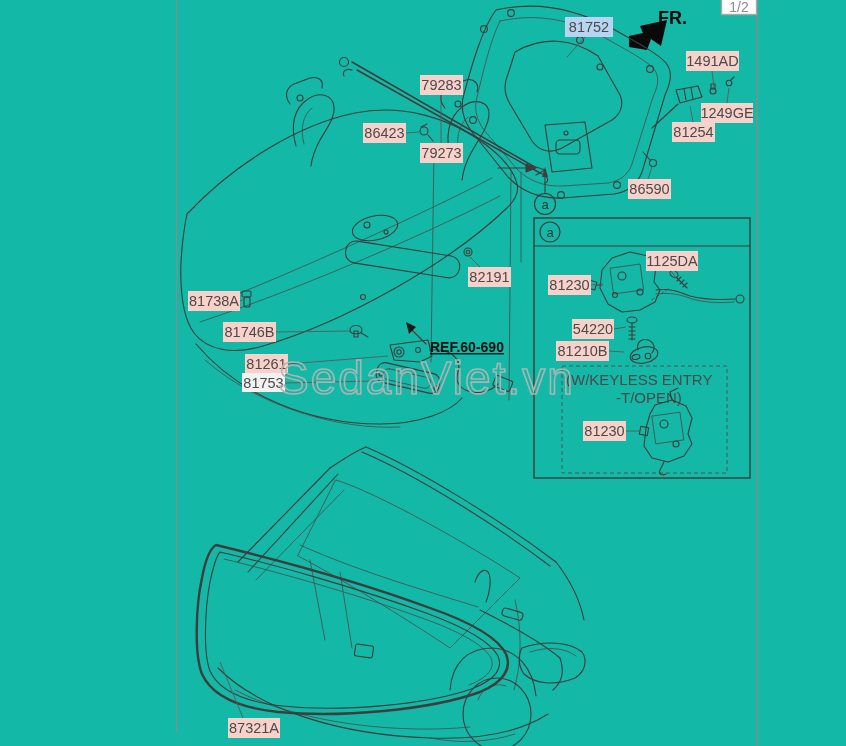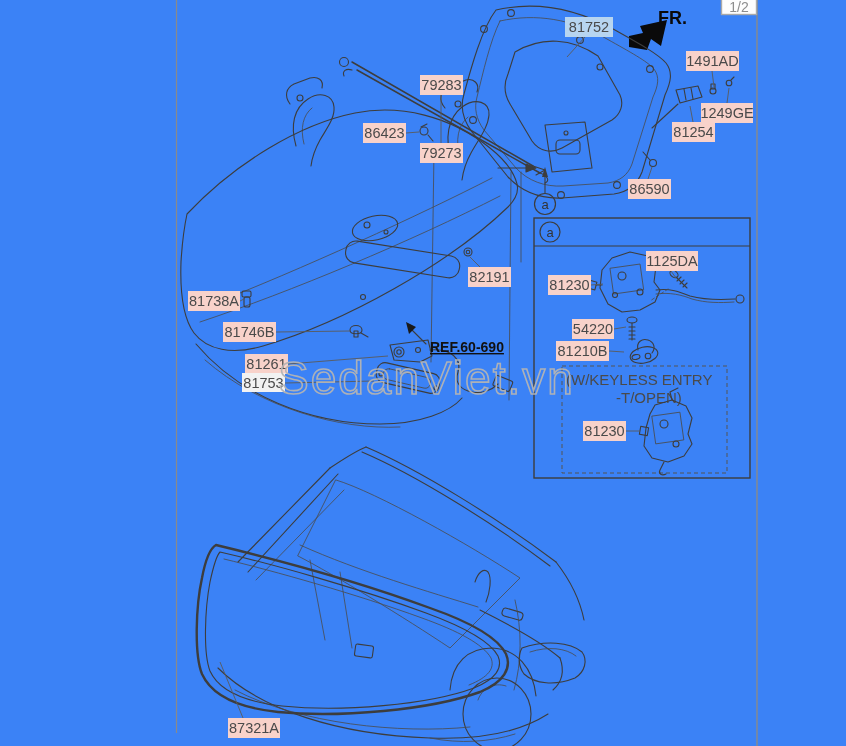--- a/index.html
+++ b/index.html
@@ -1,16 +1,16 @@
 <!DOCTYPE html>
 <html><head>
 <meta charset="utf-8">
 <style>
   html,body{margin:0;padding:0;background:#ffffff;}
-  .stage{position:relative;width:846px;height:746px;background:#3b82f6;overflow:hidden;
+  .stage{position:relative;width:846px;height:746px;background:#14b8a6;overflow:hidden;
          font-family:"Liberation Sans",sans-serif;}
   svg{position:absolute;left:0;top:0;}
   .art{stroke:#3d3d3d;fill:none;stroke-width:1.1;stroke-linecap:round;stroke-linejoin:round;}
   .artthin{stroke:#4a4a4a;fill:none;stroke-width:0.8;stroke-linecap:round;}
   .leader{stroke:#5a5a5a;fill:none;stroke-width:0.9;}
   .lbl-text{font-family:"Liberation Sans",sans-serif;font-size:14.5px;fill:#4a4a4a;text-anchor:middle;}
   .note-text{font-family:"Liberation Sans",sans-serif;font-size:15px;fill:#4a4a4a;}
   .ref-text{font-family:"Liberation Sans",sans-serif;font-size:14px;font-weight:bold;fill:#111;text-decoration:underline;}
   .fr-text{font-family:"Liberation Sans",sans-serif;font-size:18px;font-weight:bold;fill:#0a0a0a;}
   .marker-text{font-family:"Liberation Sans",sans-serif;font-size:13px;fill:#333;text-anchor:middle;}

